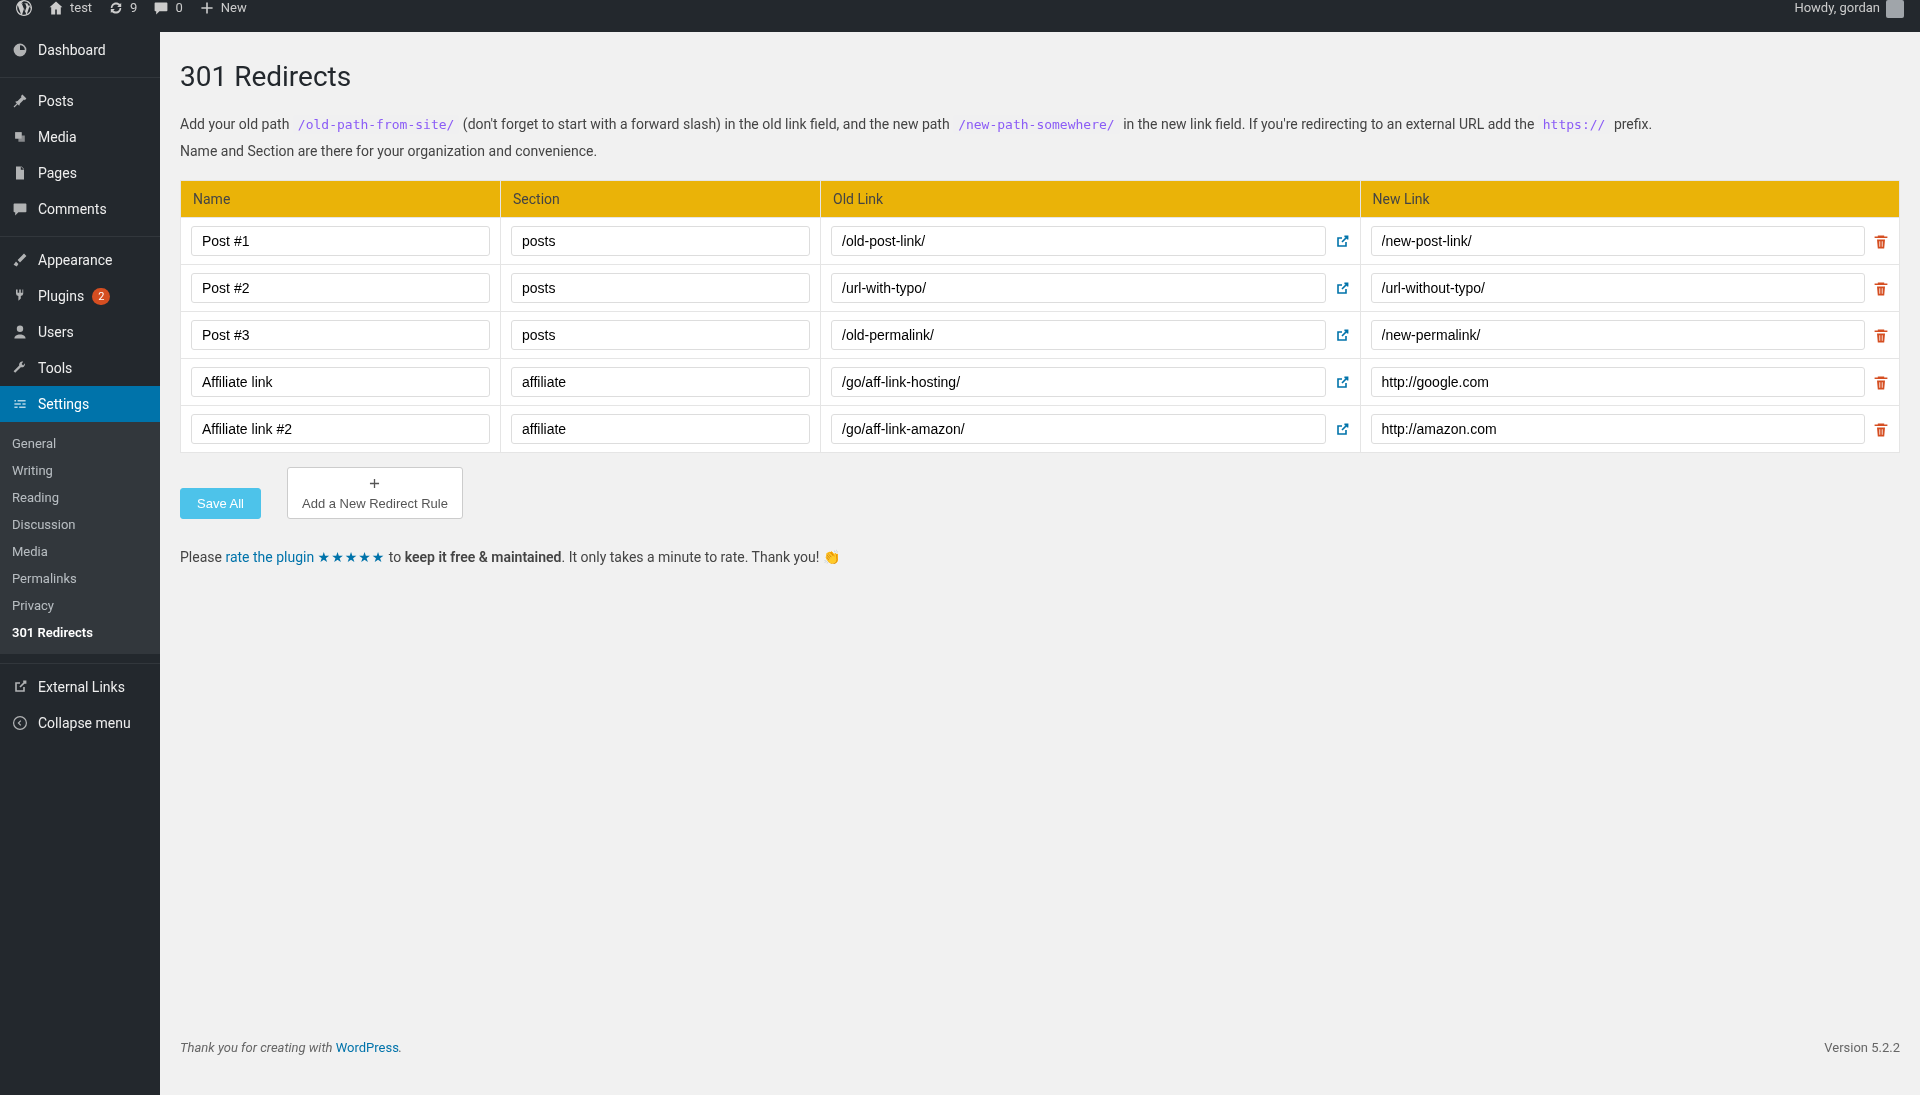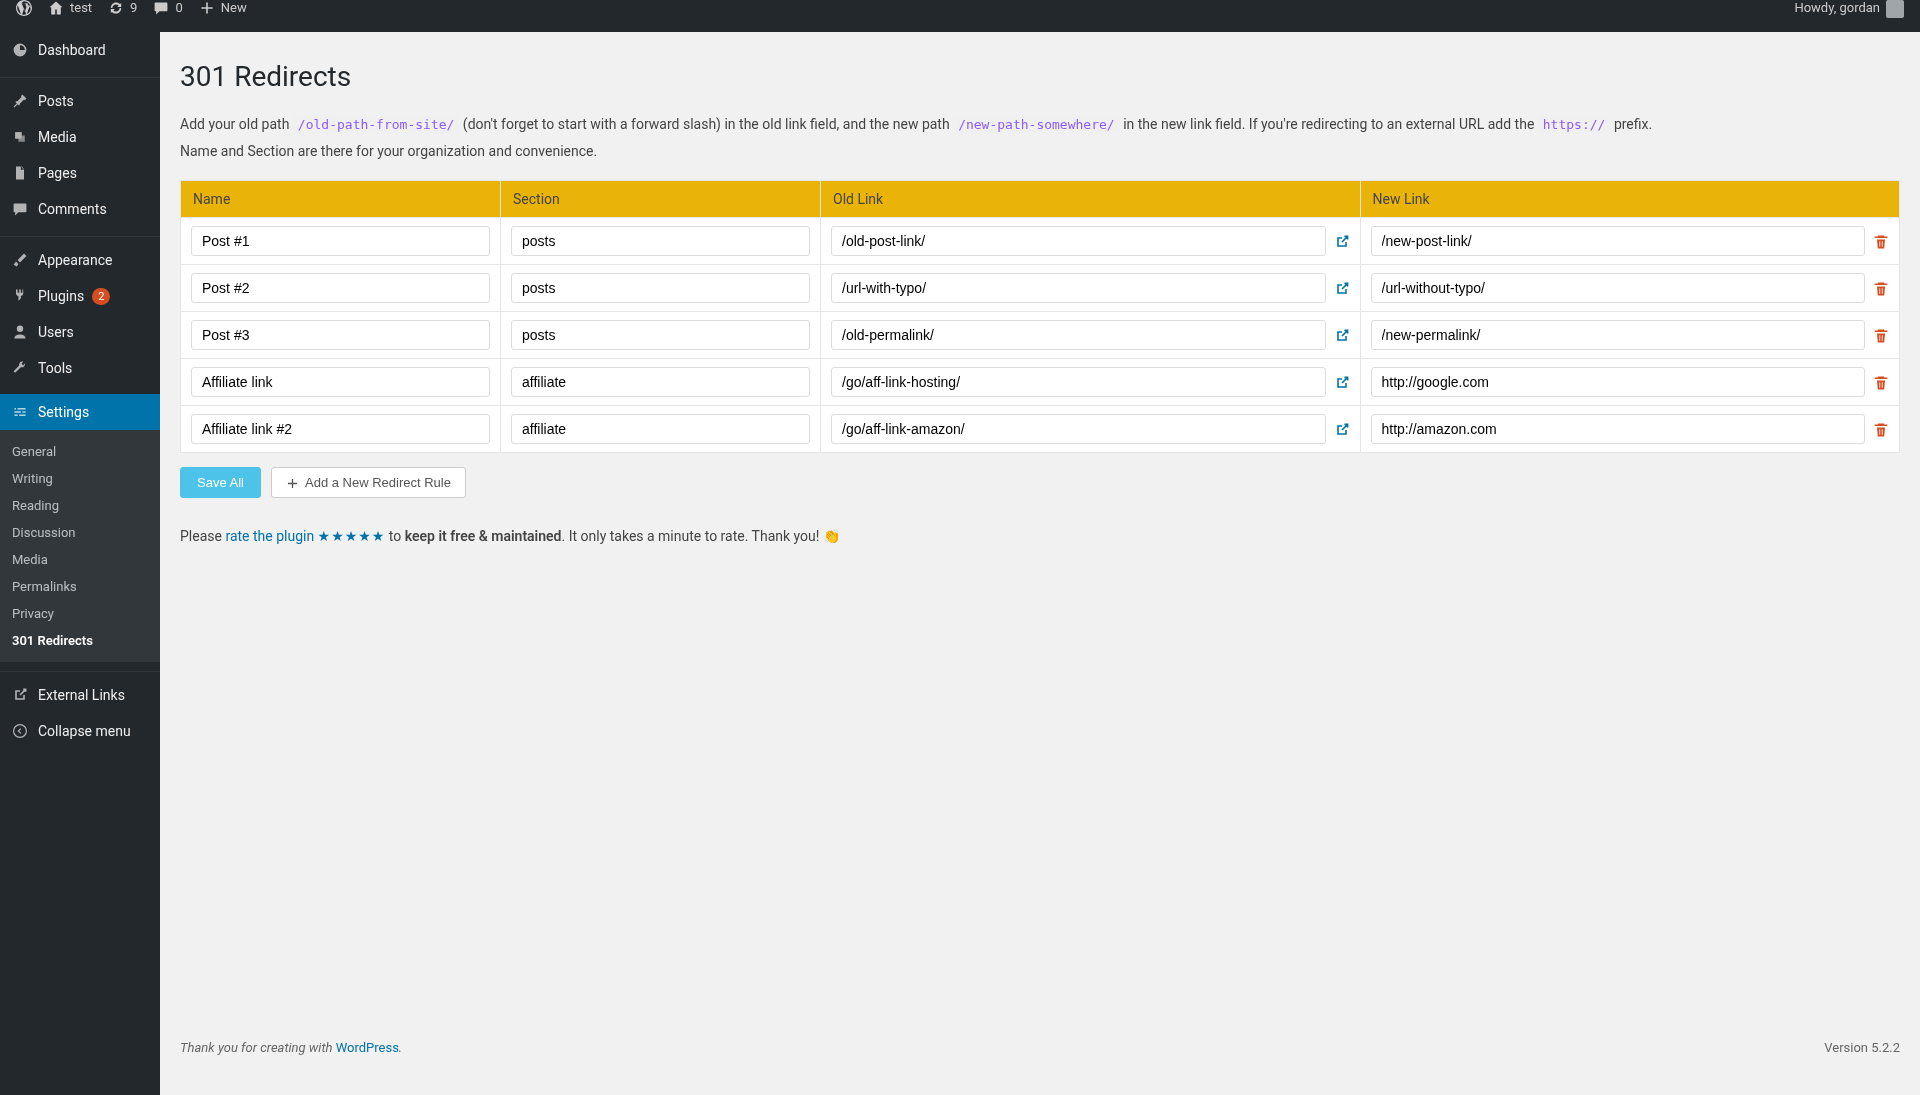--- a/index.html
+++ b/index.html
@@ -8,21 +8,21 @@
     
     .adminbar { background: #23282d; color: #ccc; height: 32px; display: flex; align-items: center; justify-content: space-between; padding: 0 8px; font-size: 13px; }
     .adminbar-left, .adminbar-right { display: flex; align-items: center; gap: 0; }
     .adminbar-item { display: flex; gap: 6px; padding: 0 8px; height: 32px; cursor: pointer; color: #ccc; }
     .ab-icon { font-size: 16px; display: inline-flex; }
     
     
     .wrap { display: flex; min-height: calc(100vh - 32px); }
     .sidebar { width: 160px; background: #23282d; color: #eee; display: flex; flex-direction: column; position: relative; }
     .menu-item { display: flex; align-items: center; gap: 8px; padding: 8px 10px; color: #eee; font-size: 14px; cursor: pointer; }
-    .menu-item.current { background: #0073aa; color: #fff; position: relative; margin-top: 8px; }
+    .menu-item.current { background: #0073aa; color: #fff; position: relative; }
     .menu-item.current::after { content: ""; position: absolute; right: -8px; top: 50%; margin-top: -8px; border: 8px solid transparent; border-right-color: #f1f1f1; }
     .menu-sep { height: 5px; border-bottom: 1px solid #32373c; margin: 5px 0; }
     .menu-icon { width: 20px; height: 20px; display: inline-flex; align-items: center; justify-content: center; font-size: 16px; opacity: 0.7; }
     .badge { background: #d54e21; color: #fff; border-radius: 10px; padding: 0 6px; font-size: 11px; min-width: 18px; text-align: center; line-height: 17px; height: 17px; }
     .submenu { background: #32373c; padding: 8px 0; }
     .submenu-item { padding: 6px 12px; font-size: 13px; color: rgba(240,245,250,0.7); cursor: pointer; }
     .submenu-item.current { color: #fff; font-weight: 600; }
     
     
     .content { flex: 1; background: #f1f1f1; padding: 10px 20px 40px; display: flex; flex-direction: column; position: relative; }
@@ -37,23 +37,23 @@
     .input-row { display: flex; align-items: center; gap: 8px; }
     .text-input { width: 100%; padding: 6px 10px; border: 1px solid #ddd; border-radius: 3px; font-size: 14px; background: #fff; }
     .ext-icon { color: #0073aa; cursor: pointer; font-size: 16px; }
     .trash-icon { color: #d54e21; cursor: pointer; font-size: 16px; }
     .col-name { width: 320px; }
     .col-section { width: 320px; }
     .col-old { width: auto; }
     .col-new { width: auto; }
     
     
-    .btn-row { display: flex; gap: 10px; margin-top: 14px; align-items: flex-end; }
+    .btn-row { display: flex; gap: 26px; margin-top: 14px; align-items: flex-end; }
     .btn-primary { background: #4dc3ea; border: 1px solid #4dc3ea; color: #fff; padding: 7px 16px; border-radius: 3px; font-size: 13px; cursor: pointer; }
-    .btn-secondary { background: #fff; border: 1px solid #ccc; color: #555; padding: 7px 14px; border-radius: 3px; font-size: 13px; cursor: pointer; display: inline-flex; align-items: center; gap: 6px; }
+    .btn-secondary { background: #fff; border: 1px solid #ccc; color: #555; padding: 7px 14px; border-radius: 3px; font-size: 13px; cursor: pointer; display: inline-flex; align-items: center; gap: 6px; flex-direction: column; }
     
     
     .rate-text { margin-top: 30px; font-size: 14px; color: #444; }
     .rate-text a { color: #0073aa; text-decoration: none; }
     .rate-text strong { font-weight: 600; }
     .stars { color: #0073aa; letter-spacing: 1px; }
     
     .footer { display: flex; justify-content: space-between; font-size: 13px; color: #666; font-style: italic; margin-top: auto; padding-top: 30px; }
     .footer a { color: #0073aa; font-style: normal; text-decoration: none; }
     .version { font-style: normal; }

